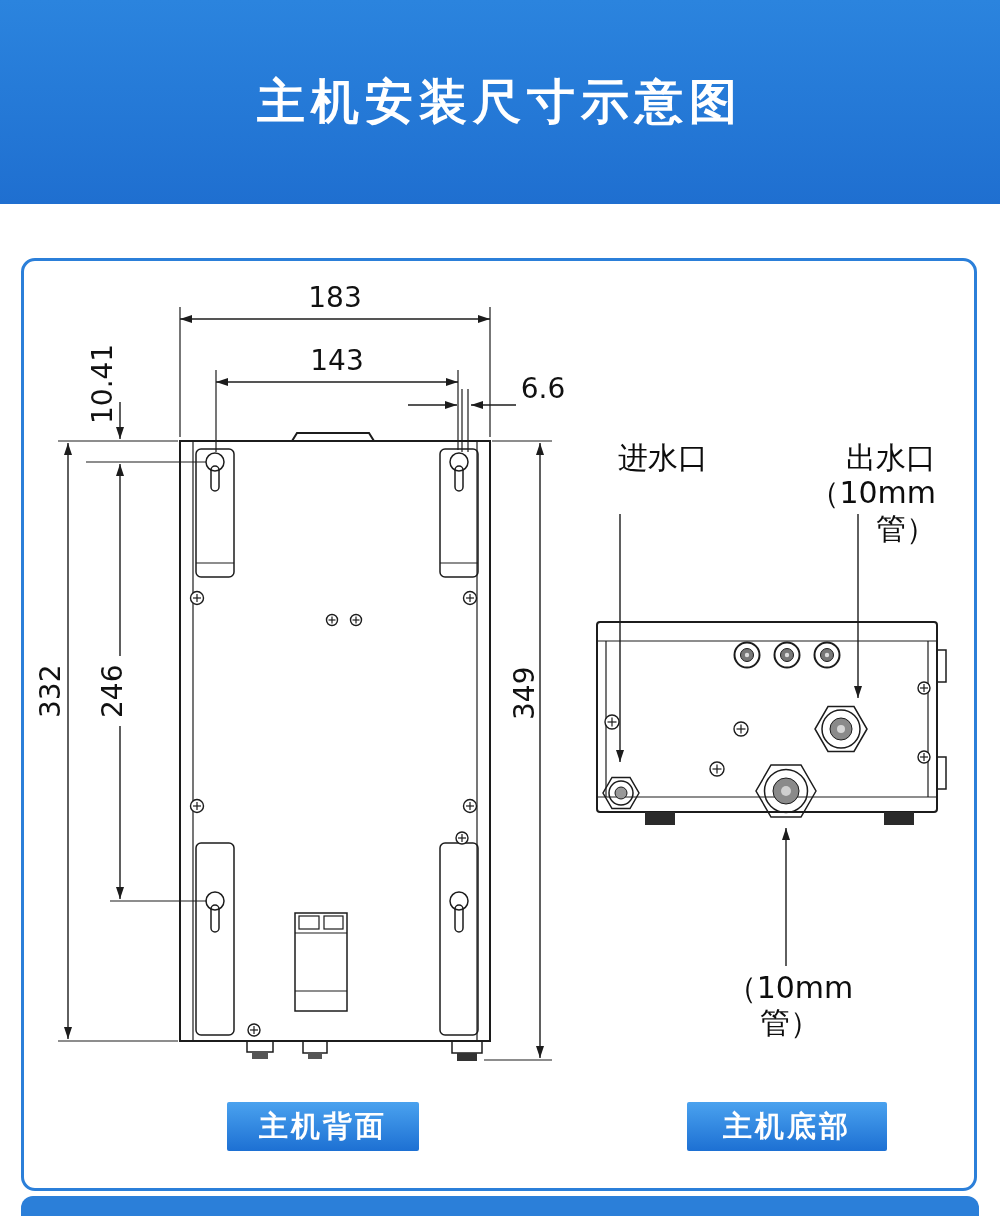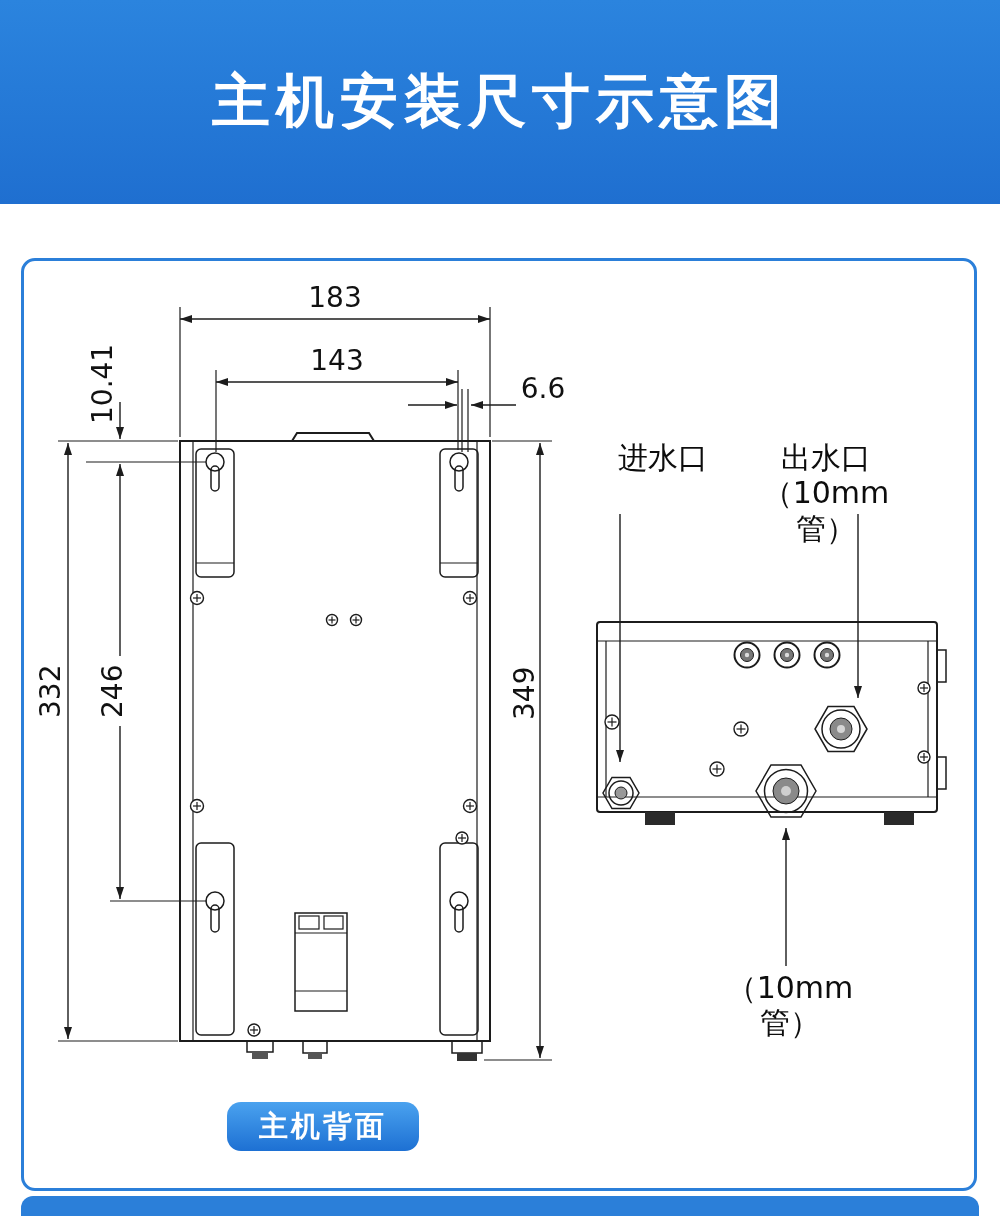--- a/index.html
+++ b/index.html
@@ -3,21 +3,21 @@
 <meta charset="utf-8">
 <style>
   * { box-sizing: border-box; }
   html,body { margin:0; padding:0; background:#ffffff; }
   body { font-family:"DejaVu Sans","Liberation Sans",sans-serif; }
   .page { position:relative; width:1000px; height:1216px; background:#ffffff; overflow:hidden; }
 
   .header { position:absolute; left:0; top:0; width:1000px; height:204px;
             background:linear-gradient(180deg,#2b84de 0%,#1f6fd0 100%);
             display:flex; align-items:center; justify-content:center; }
-  .header h1 { margin:0; color:#ffffff; font-size:58px; font-weight:bold; letter-spacing:6px; }
+  .header h1 { margin:0; color:#ffffff; font-size:48px; font-weight:bold; letter-spacing:6px; }
 
   .panel { position:absolute; left:21px; top:258px; width:956px; height:933px;
            border:3px solid #2b7fd9; border-radius:14px; background:#ffffff; }
 
   .bottom-bar { position:absolute; left:21px; top:1196px; width:958px; height:20px;
                 background:#2b7fd9; border-radius:12px 12px 0 0; }
 
   svg.diagram { position:absolute; left:0; top:0; }
 
   .dev  { stroke:#1c1c1c; stroke-width:2;   fill:#ffffff; }
@@ -26,21 +26,21 @@
   .dim-line { stroke:#1c1c1c; stroke-width:1.4; fill:none; }
   .dim { font-size:28px; fill:#111111; font-family:"DejaVu Sans","Liberation Sans",sans-serif; }
   .screw circle { fill:#ffffff; stroke:#1c1c1c; stroke-width:1.4; }
   .screw line   { stroke:#1c1c1c; stroke-width:1.2; }
 
   .port-label { position:absolute; text-align:center; font-size:30px; line-height:1.18;
                 color:#0d0d0d; font-weight:500; }
 
   .caption-btn { position:absolute; height:49px;
                  background:linear-gradient(180deg,#4aa2ef 0%,#1d70d3 100%);
-                 border-radius:14px; color:#ffffff; font-size:29px; font-weight:bold;
+                 border-radius:2px; color:#ffffff; font-size:29px; font-weight:bold;
                  display:flex; align-items:center; justify-content:center; letter-spacing:3px; }
 </style>
 </head>
 <body>
 
 <div class="page">
 
   <div class="header">
     <h1>主机安装尺寸示意图</h1>
   </div>
@@ -252,24 +252,25 @@
     <g>
       <line class="dim-line" x1="620" y1="514" x2="620" y2="762" marker-end="url(#mE)"></line>
       <line class="dim-line" x1="858" y1="514" x2="858" y2="698" marker-end="url(#mE)"></line>
       <line class="dim-line" x1="786" y1="966" x2="786" y2="828" marker-end="url(#mE)"></line>
     </g>
   </svg>
 
   <div class="port-label" style="left:587px; top:440px; width:152px;">
     <div>进水口</div>
   </div>
-  <div class="port-label" style="left:748px; top:440px; width:156px;">
+  <div class="port-label" style="left:780px; top:440px; width:156px;text-align:right;">
     <div>出水口</div>
     <div>（10mm管）</div>
   </div>
   <div class="port-label" style="left:712px; top:970px; width:156px;">
     <div>（10mm管）</div>
   </div>
 
   <div class="caption-btn" style="left:227px; top:1102px; width:192px;">主机背面</div>
+  <div class="caption-btn" style="left:687px; top:1102px; width:200px;">主机底部</div>
 
   <div class="bottom-bar"></div>
 </div>
 
 </body></html>

